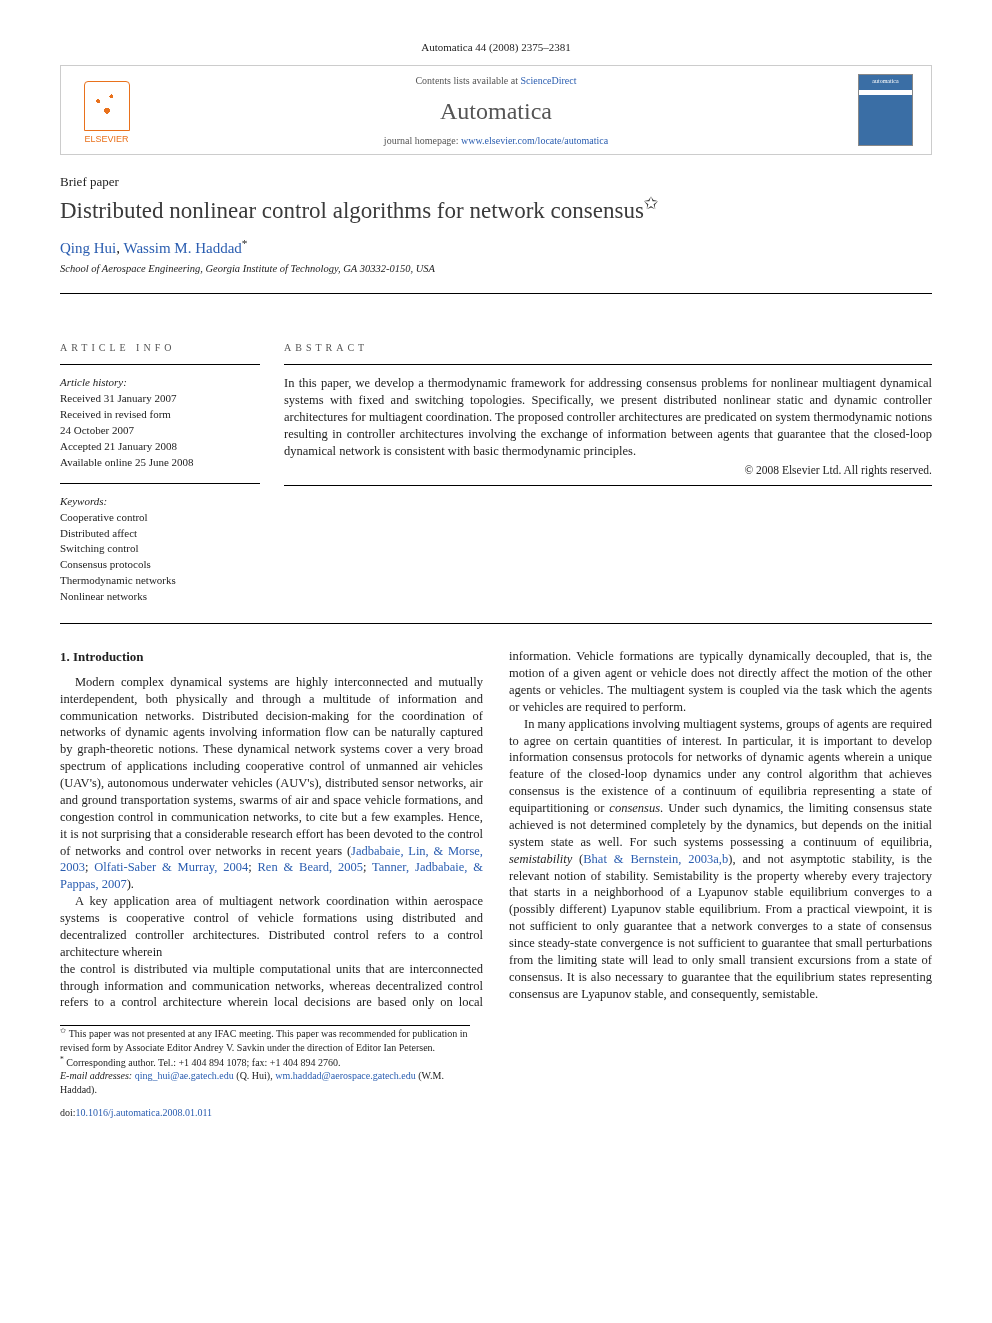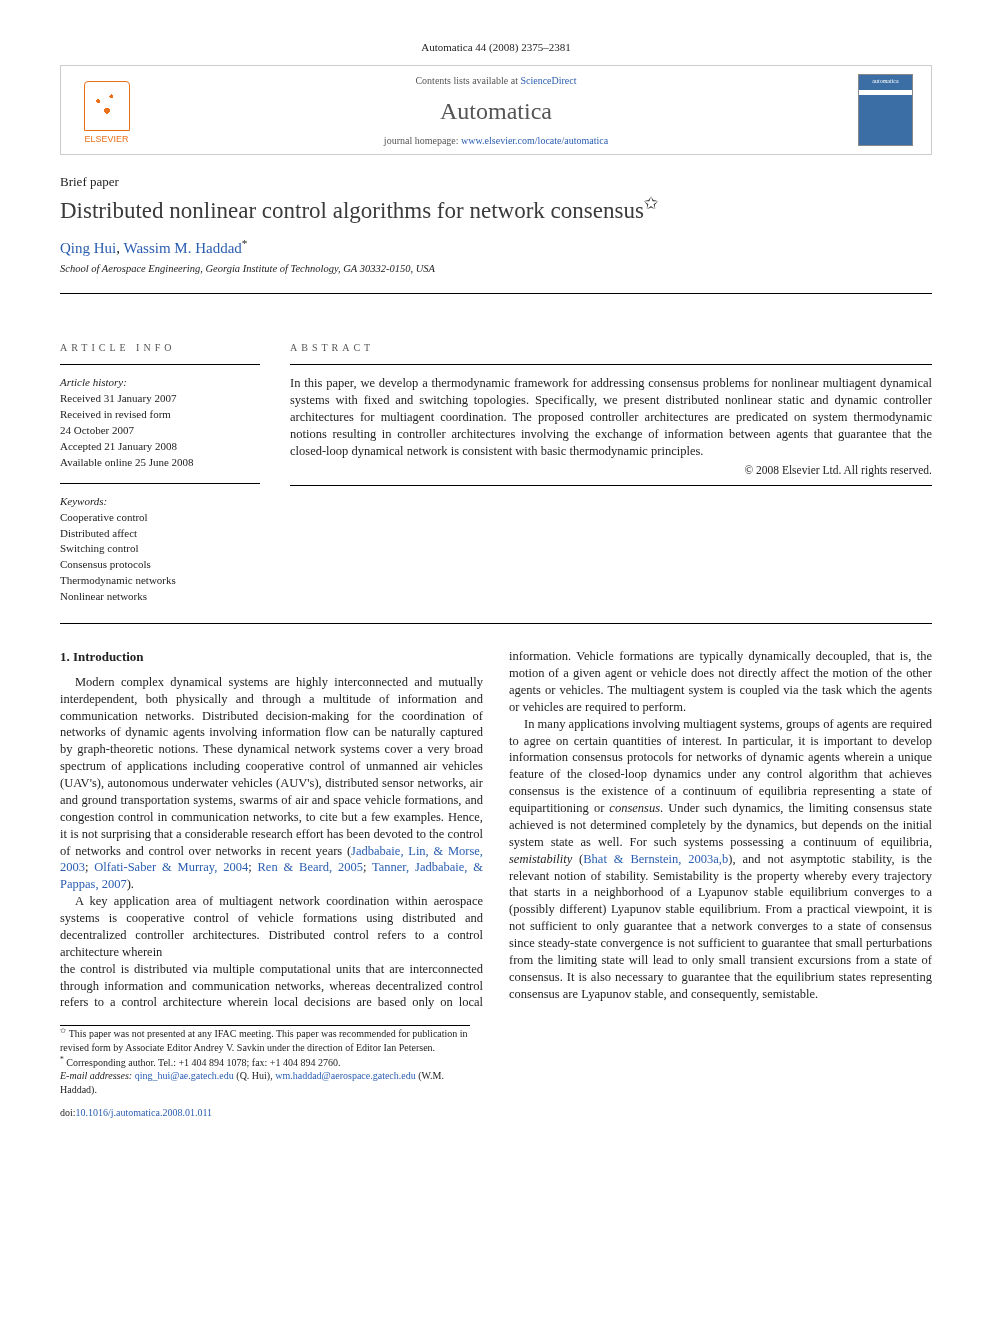--- a/index.html
+++ b/index.html
@@ -91,21 +91,21 @@
   .paper-title {
     font-size: 23px;
     font-weight: normal;
     margin: 0 0 10px;
     color: #3a3a3a;
   }
   .authors { font-size: 15px; margin-bottom: 4px; }
   .authors a { color: #2a5db0; text-decoration: none; }
   .affiliation { font-size: 10.5px; font-style: italic; margin-bottom: 16px; }
   hr.rule { border: none; border-top: 1px solid #000; margin: 6px 0 10px; }
-  .info-abs { display: flex; gap: 30px; margin-top: 47px; }
+  .info-abs { display: flex; gap: 24px; margin-top: 47px; }
   .info-col { width: 200px; flex-shrink: 0; }
   .abs-col { flex: 1; }
   .sec-label {
     letter-spacing: 4px;
     font-size: 10px;
     text-transform: uppercase;
     color: #555;
     margin-bottom: 10px;
   }
   .info-block { font-size: 11px; margin-bottom: 12px; line-height: 1.45; }

